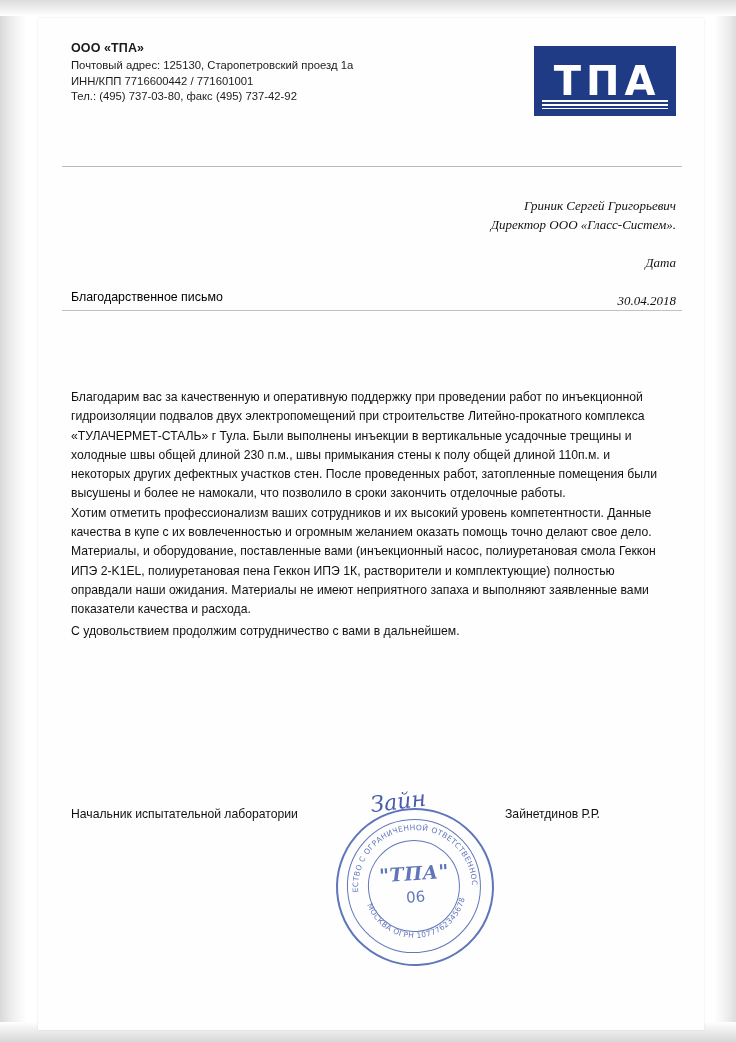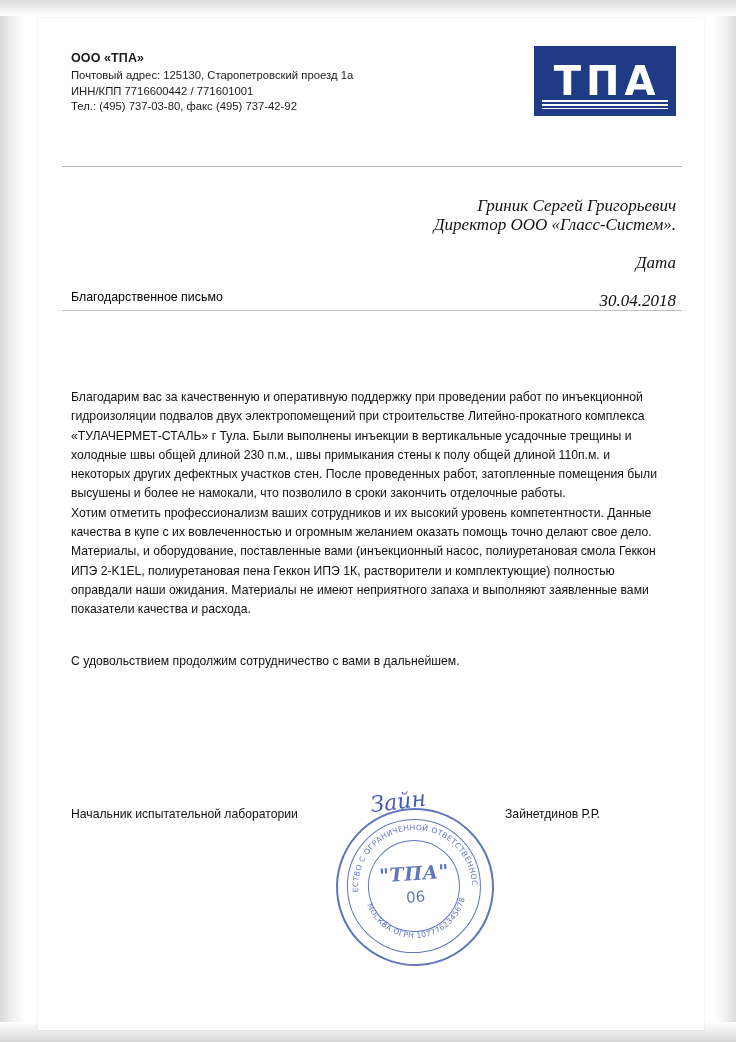--- a/index.html
+++ b/index.html
@@ -52,21 +52,21 @@
     width: 666px;
     height: 1012px;
     background: #fefefe;
     box-shadow: 0 0 2px rgba(0,0,0,0.10);
   }
 
   
   .letterhead {
     position: absolute;
     left: 33px;
-    top: 33px;
+    top: 23px;
     width: 520px;
     color: #1a1a1a;
   }
   .company-name {
     font-size: 12.5px;
     font-weight: bold;
     letter-spacing: 0.1px;
     margin-bottom: 3px;
   }
   .company-line {
@@ -114,21 +114,21 @@
   }
 
   
   .addressee {
     position: absolute;
     right: 28px;
     top: 178px;
     width: 340px;
     text-align: right;
     font-style: italic;
-    font-size: 17px;
+    font-size: 13px;
     line-height: 19px;
     color: #111;
     font-family: "Liberation Serif", serif;
   }
   .addressee .date-line {
     white-space: pre;
   }
 
   
   .letter-title {
@@ -155,21 +155,21 @@
     width: 600px;
     font-size: 12.2px;
     line-height: 19.3px;
     color: #111;
     text-align: left;
   }
   .body-text p {
     margin: 0;
   }
   .body-text p.gap {
-    margin-top: 32px;
+    margin-top: 2px;
   }
 
   
   .signature-row {
     position: absolute;
     left: 33px;
     top: 789px;
     width: 600px;
     font-size: 12.2px;
     color: #111;

